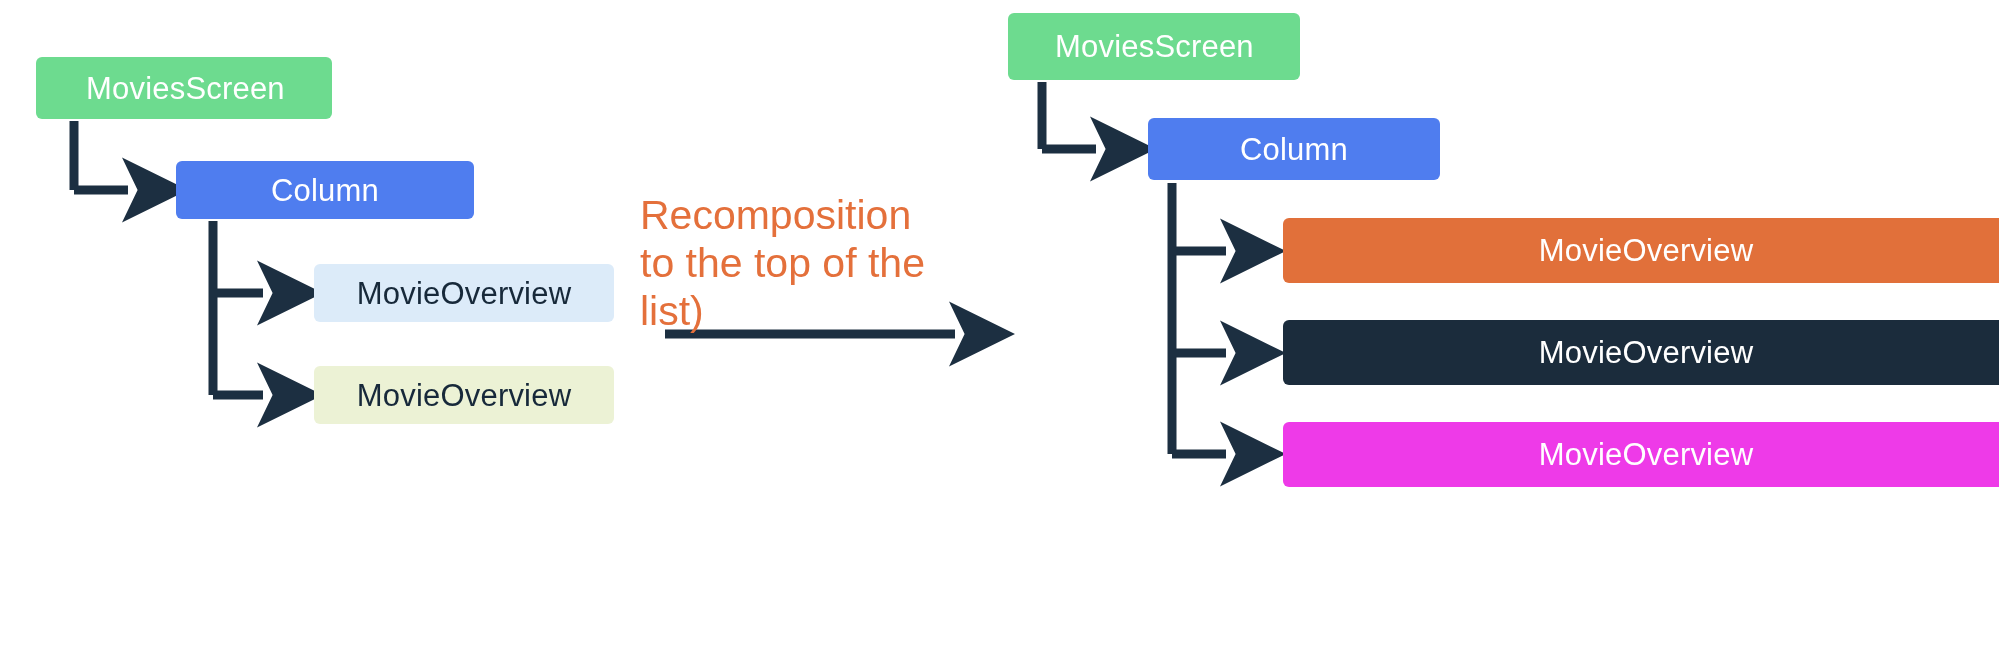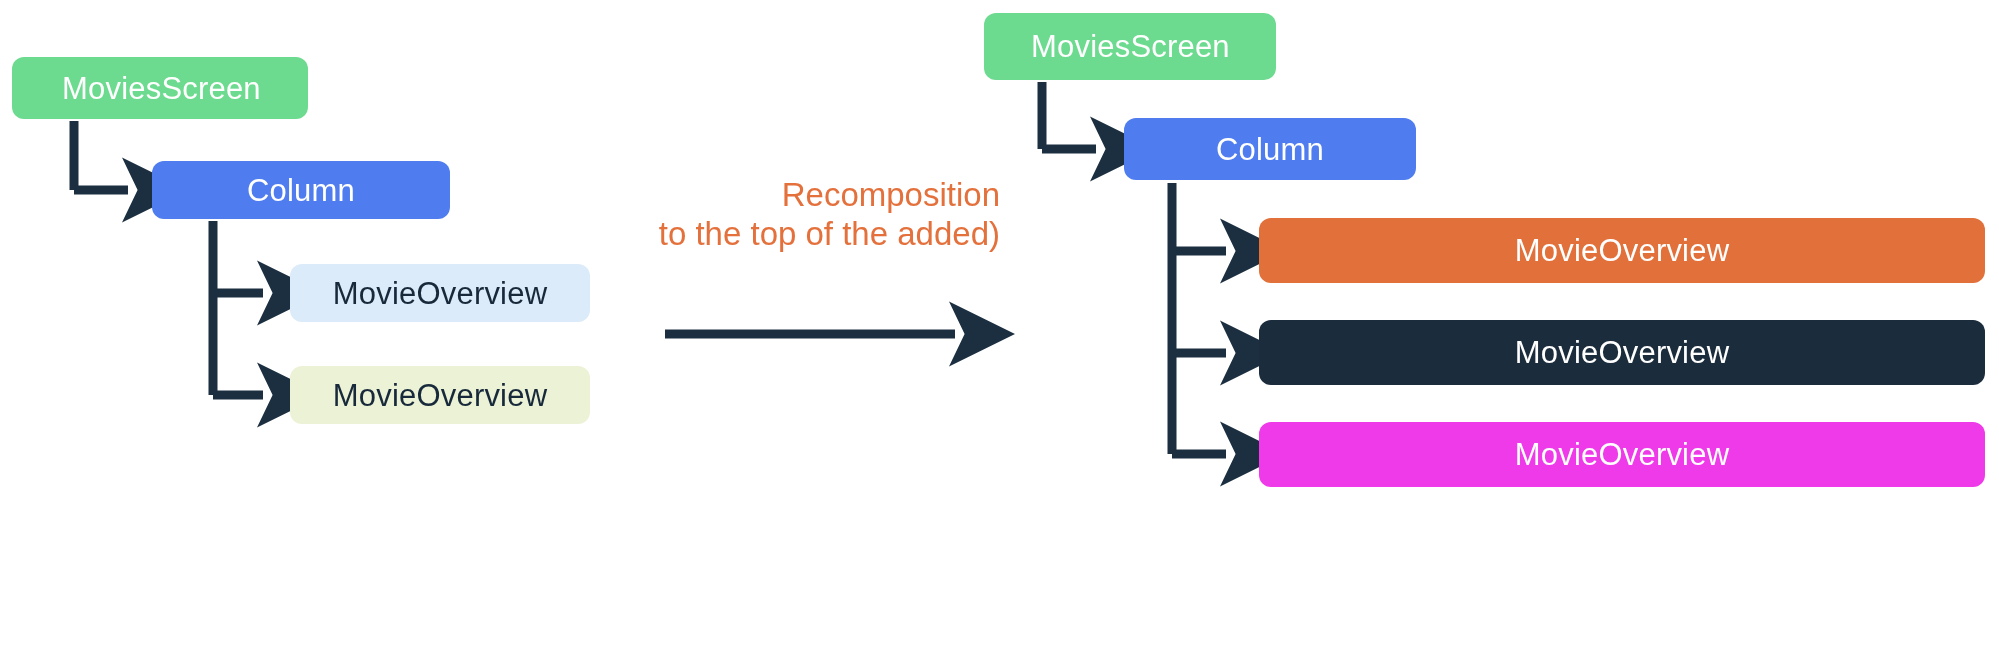--- a/index.html
+++ b/index.html
@@ -13,27 +13,28 @@
   }
   #stage {
     position: relative;
     width: 1999px;
     height: 648px;
     background: #ffffff;
     overflow: hidden;
   }
   .node {
     position: absolute;
-    border-radius: 12px;
+    border-radius: 6px;
     display: flex;
     align-items: center;
     justify-content: center;
     box-sizing: border-box;
     white-space: nowrap;
     letter-spacing: 0.2px;
+    margin-left: 24px;
   }
   .node-label {
     display: block;
     line-height: 1;
   }
 
   
   #l-movies-screen {
     left: 12px;  top: 57px;  width: 296px;  height: 62px;
     background: #6ddb8f;  color: #ffffff;  font-size: 31px;
@@ -72,25 +73,25 @@
   }
   #r-overview-3 {
     left: 1259px; top: 422px; width: 726px; height: 65px;
     background: #ee3ae8; color: #ffffff; font-size: 31px;
   }
 
   
   #center-caption {
     position: absolute;
     left: 640px;
-    top: 176px;
+    top: 192px;
     width: 360px;
-    text-align: right;
+    text-align: left;
     color: #e4703b;
-    font-size: 33px;
+    font-size: 41px;
     line-height: 1.17;
   }
   #center-caption .cap-line { display: block; }
 
   
   #wires {
     position: absolute;
     left: 0; top: 0;
     width: 1999px; height: 648px;
     pointer-events: none;
@@ -160,21 +161,21 @@
   <div class="node" id="l-overview-1" style="background: rgb(220, 235, 249); color: rgb(23, 41, 58);">
     <span class="node-label">MovieOverview</span>
   </div>
 
   <div class="node" id="l-overview-2" style="background: rgb(236, 242, 213); color: rgb(23, 41, 58);">
     <span class="node-label">MovieOverview</span>
   </div>
 
   <div id="center-caption" style="color: rgb(228, 112, 59);">
     <span class="cap-line">Recomposition</span>
-    <span class="cap-line">to the top of the added)</span>
+    <span class="cap-line">to the top of the list)</span>
   </div>
 
   <div class="node" id="r-movies-screen" style="background: rgb(109, 219, 143); color: rgb(255, 255, 255);">
     <span class="node-label">MoviesScreen</span>
   </div>
 
   <div class="node" id="r-column" style="background: rgb(79, 125, 239); color: rgb(255, 255, 255);">
     <span class="node-label">Column</span>
   </div>
 

